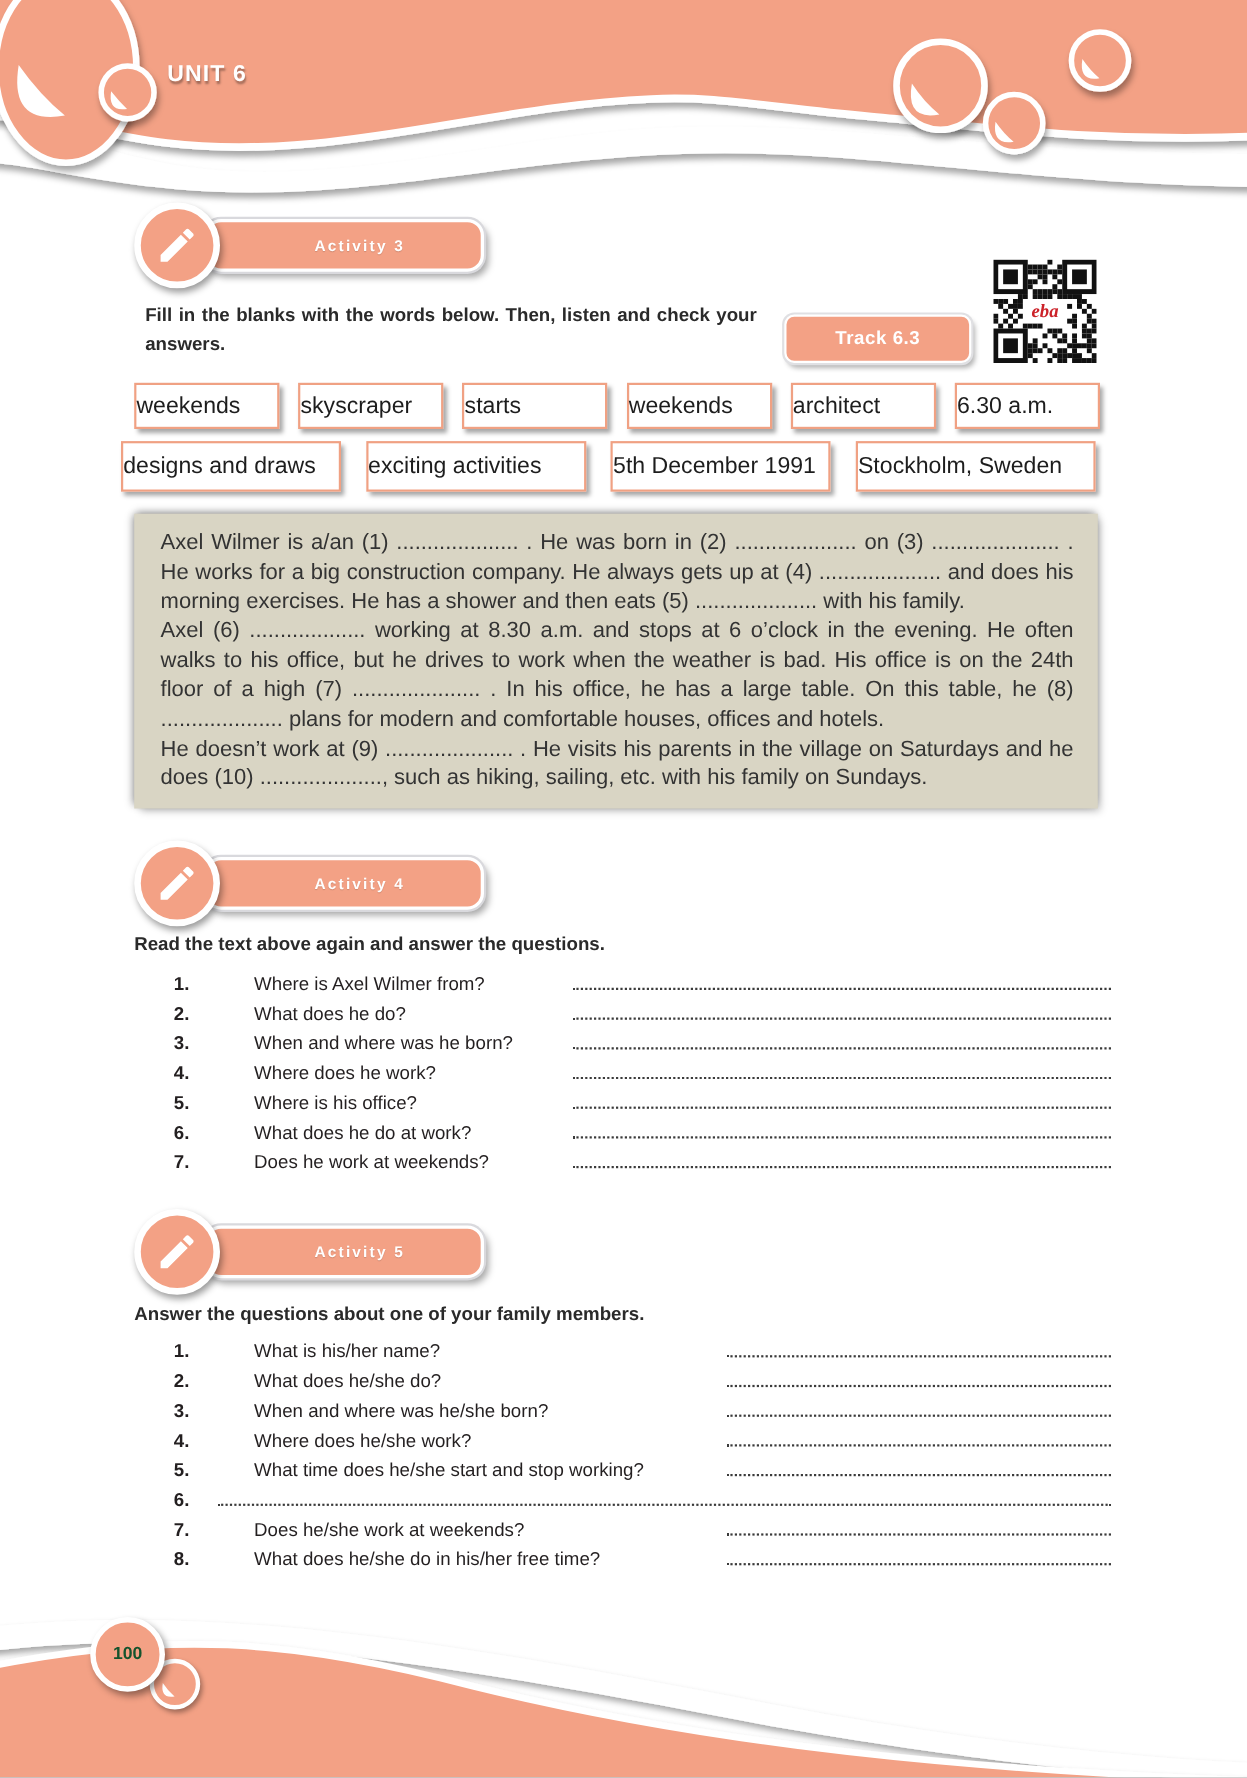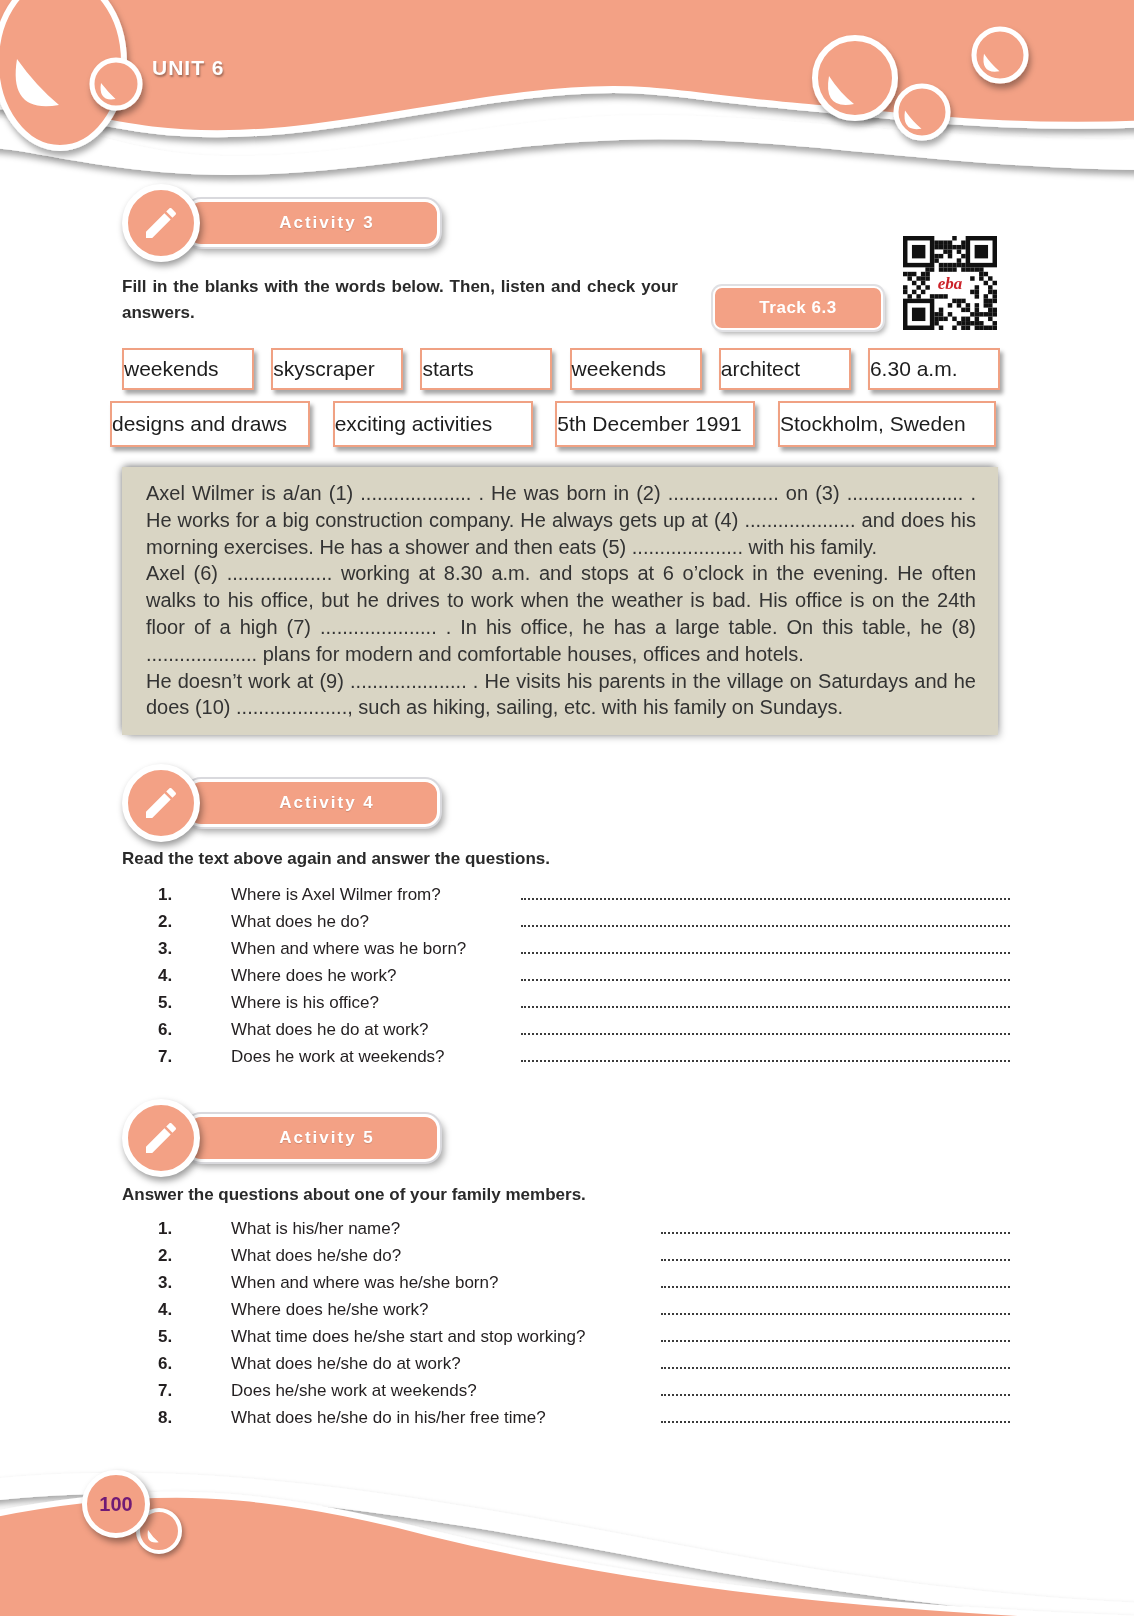--- a/index.html
+++ b/index.html
@@ -16,26 +16,26 @@
 
   
   .activity-badge{position:absolute;width:320px;height:82px;z-index:2;}
   .badge-circle{position:absolute;left:0;top:0;width:66px;height:66px;background:var(--salmon);
                 border:6px solid #fff;border-radius:50%;box-shadow:2px 4px 7px rgba(0,0,0,.4);
                 z-index:2;display:flex;align-items:center;justify-content:center;}
   .badge-circle svg{width:40px;height:40px;fill:#fff;}
   .badge-pill{position:absolute;left:64px;top:15px;width:220px;height:42px;background:var(--salmon);
               border:3px solid #fff;border-radius:15px;box-shadow:0 0 0 2px #d9d9dd,4px 5px 7px rgba(0,0,0,.35);
               display:flex;align-items:center;justify-content:center;padding-left:28px;z-index:1;}
-  .badge-pill span{color:#fff;font-size:17px;font-weight:bold;letter-spacing:2px;
+  .badge-pill span{color:#fff;font-size:14px;font-weight:bold;letter-spacing:2px;
                    text-shadow:0 1px 1px rgba(0,0,0,.15);}
 
   
   .instruction{position:absolute;font-size:17px;font-weight:bold;color:#2a2a2a;line-height:26px;text-align:right;}
-  #instr-3{left:122px;top:274px;width:556px;text-align:justify;}
+  #instr-3{left:132px;top:274px;width:556px;text-align:justify;}
   #track-btn{position:absolute;left:713px;top:286px;width:166px;height:40px;background:var(--salmon);
              border:2px solid #fff;border-radius:9px;box-shadow:0 0 0 2px #e0e0e3,3px 4px 5px rgba(0,0,0,.3);
              display:flex;align-items:center;justify-content:center;}
   #track-btn span{color:#fff;font-size:17px;font-weight:bold;letter-spacing:.5px;}
   #qr-wrap{position:absolute;left:903px;top:236px;width:94px;height:94px;}
   #qr-wrap svg{width:94px;height:94px;display:block;}
   #qr-logo{position:absolute;left:50%;top:50%;transform:translate(-50%,-50%);background:#fff;
            padding:0 3px;color:#cc2229;font-family:"Liberation Serif",serif;font-style:italic;
            font-weight:bold;font-size:17px;line-height:17px;}
 
@@ -66,21 +66,21 @@
   #instr-5{left:122px;top:1182px;}
   #q-list-5{top:1212px;}
   #badge-3{left:122px;top:184px;}
   #badge-4{left:122px;top:764px;}
   #badge-5{left:122px;top:1099px;}
 
   
   #page-circle{position:absolute;left:82px;top:1470px;width:58px;height:58px;background:var(--salmon);
                border:5px solid #fff;border-radius:50%;box-shadow:3px 4px 7px rgba(0,0,0,.4);
                display:flex;align-items:center;justify-content:center;z-index:4;}
-  #page-circle span{color:#701a75;font-size:20px;font-weight:bold;}
+  #page-circle span{color:#14532d;font-size:16px;font-weight:bold;}
   #footer-bubble{position:absolute;left:136px;top:1508px;width:38px;height:38px;background:var(--salmon);
                border:4px solid #fff;border-radius:50%;box-shadow:2px 3px 5px rgba(0,0,0,.35);z-index:3;}
   #footer-bubble svg{width:38px;height:38px;display:block;}
 </style>
 </head>
 <body>
 
 <div id="page">
 
   <svg id="header-wave" class="wave-svg" viewBox="0 0 1134 200" preserveAspectRatio="none">
@@ -396,21 +396,20 @@
       </div>
 
       <div class="q-row">
         <span class="q-num">5.</span>
         <span class="q-text">What time does he/she start and stop working?</span>
         <span class="answer-line"></span>
       </div>
 
       <div class="q-row">
         <span class="q-num">6.</span>
-        <span class="q-text">What does he/she do at work?</span>
         <span class="answer-line"></span>
       </div>
 
       <div class="q-row">
         <span class="q-num">7.</span>
         <span class="q-text">Does he/she work at weekends?</span>
         <span class="answer-line"></span>
       </div>
 
       <div class="q-row">

